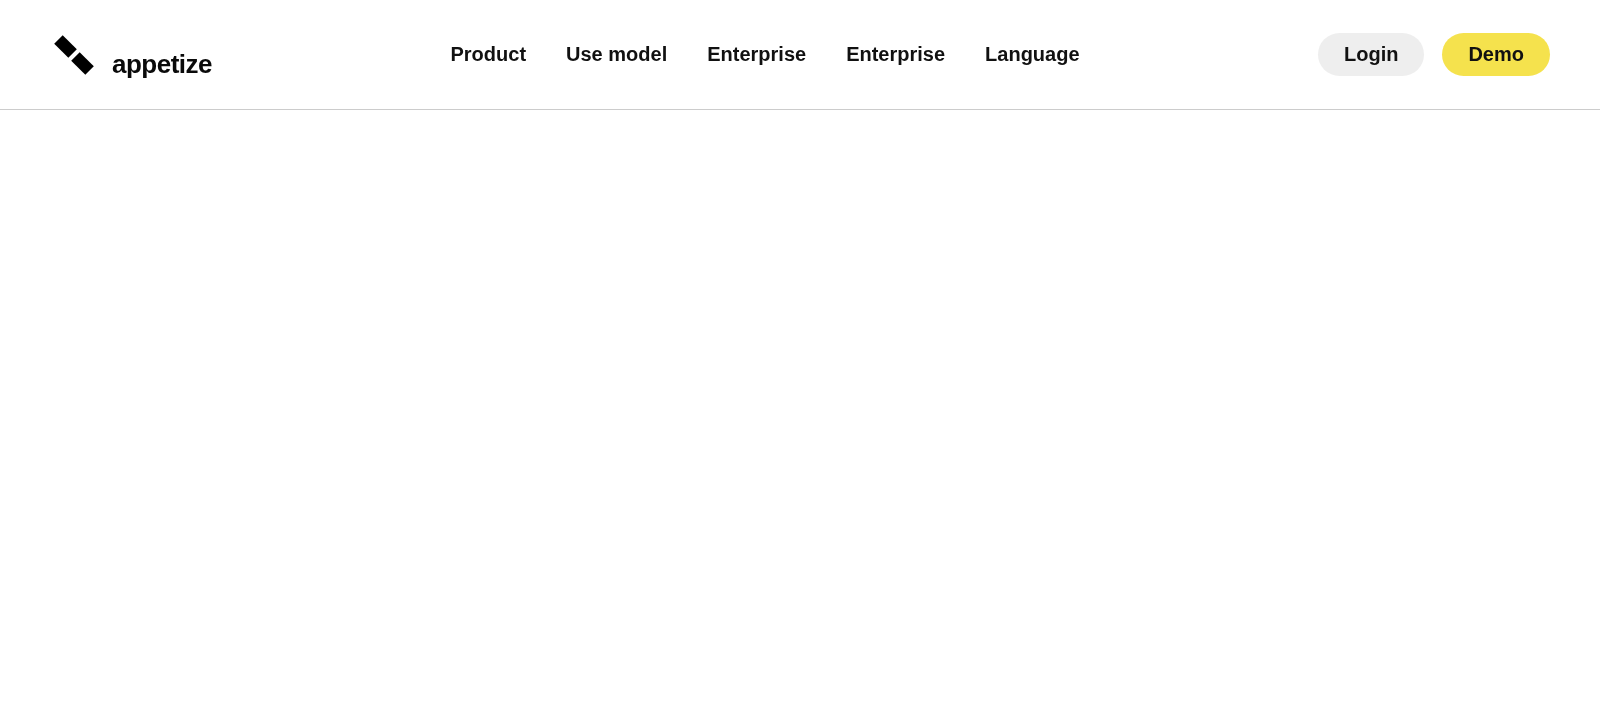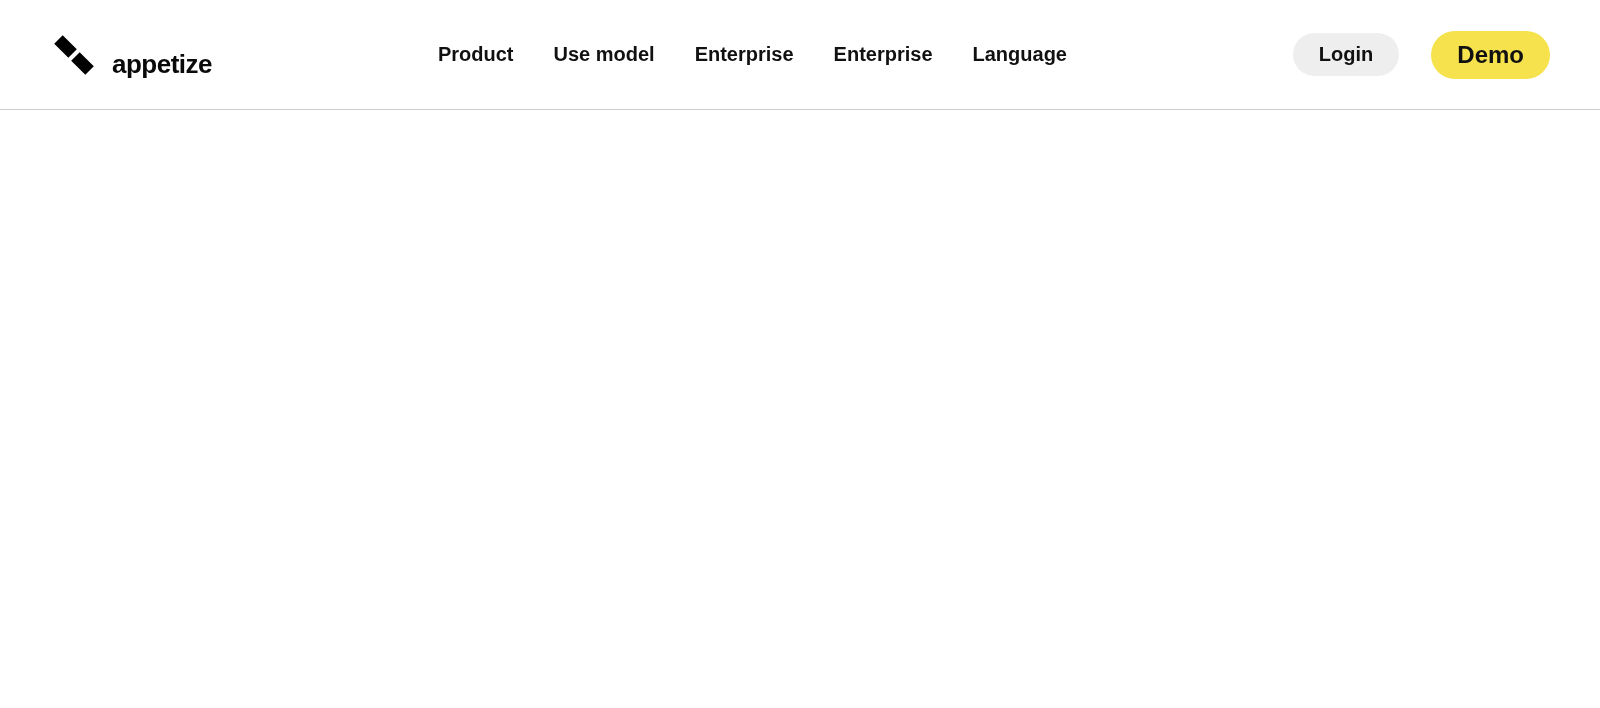--- a/index.html
+++ b/index.html
@@ -46,37 +46,37 @@
       gap: 40px;
     }
     .nav-item {
       font-size: 20px;
       font-weight: 600;
       color: #111;
       cursor: pointer;
     }
     .header-actions {
       display: flex;
-      gap: 32px;
+      gap: 18px;
       align-items: center;
     }
     .btn-login {
       background: #eee;
       color: #111;
       font-size: 20px;
       font-weight: 600;
       padding: 10px 26px;
       border-radius: 26px;
       border: none;
       cursor: pointer;
     }
     .btn-demo {
       background: #f5e24d;
       color: #111;
-      font-size: 24px;
+      font-size: 20px;
       font-weight: 600;
       padding: 10px 26px;
       border-radius: 26px;
       border: none;
       cursor: pointer;
     }
 
     
     .grid-bg {
       position: absolute;

